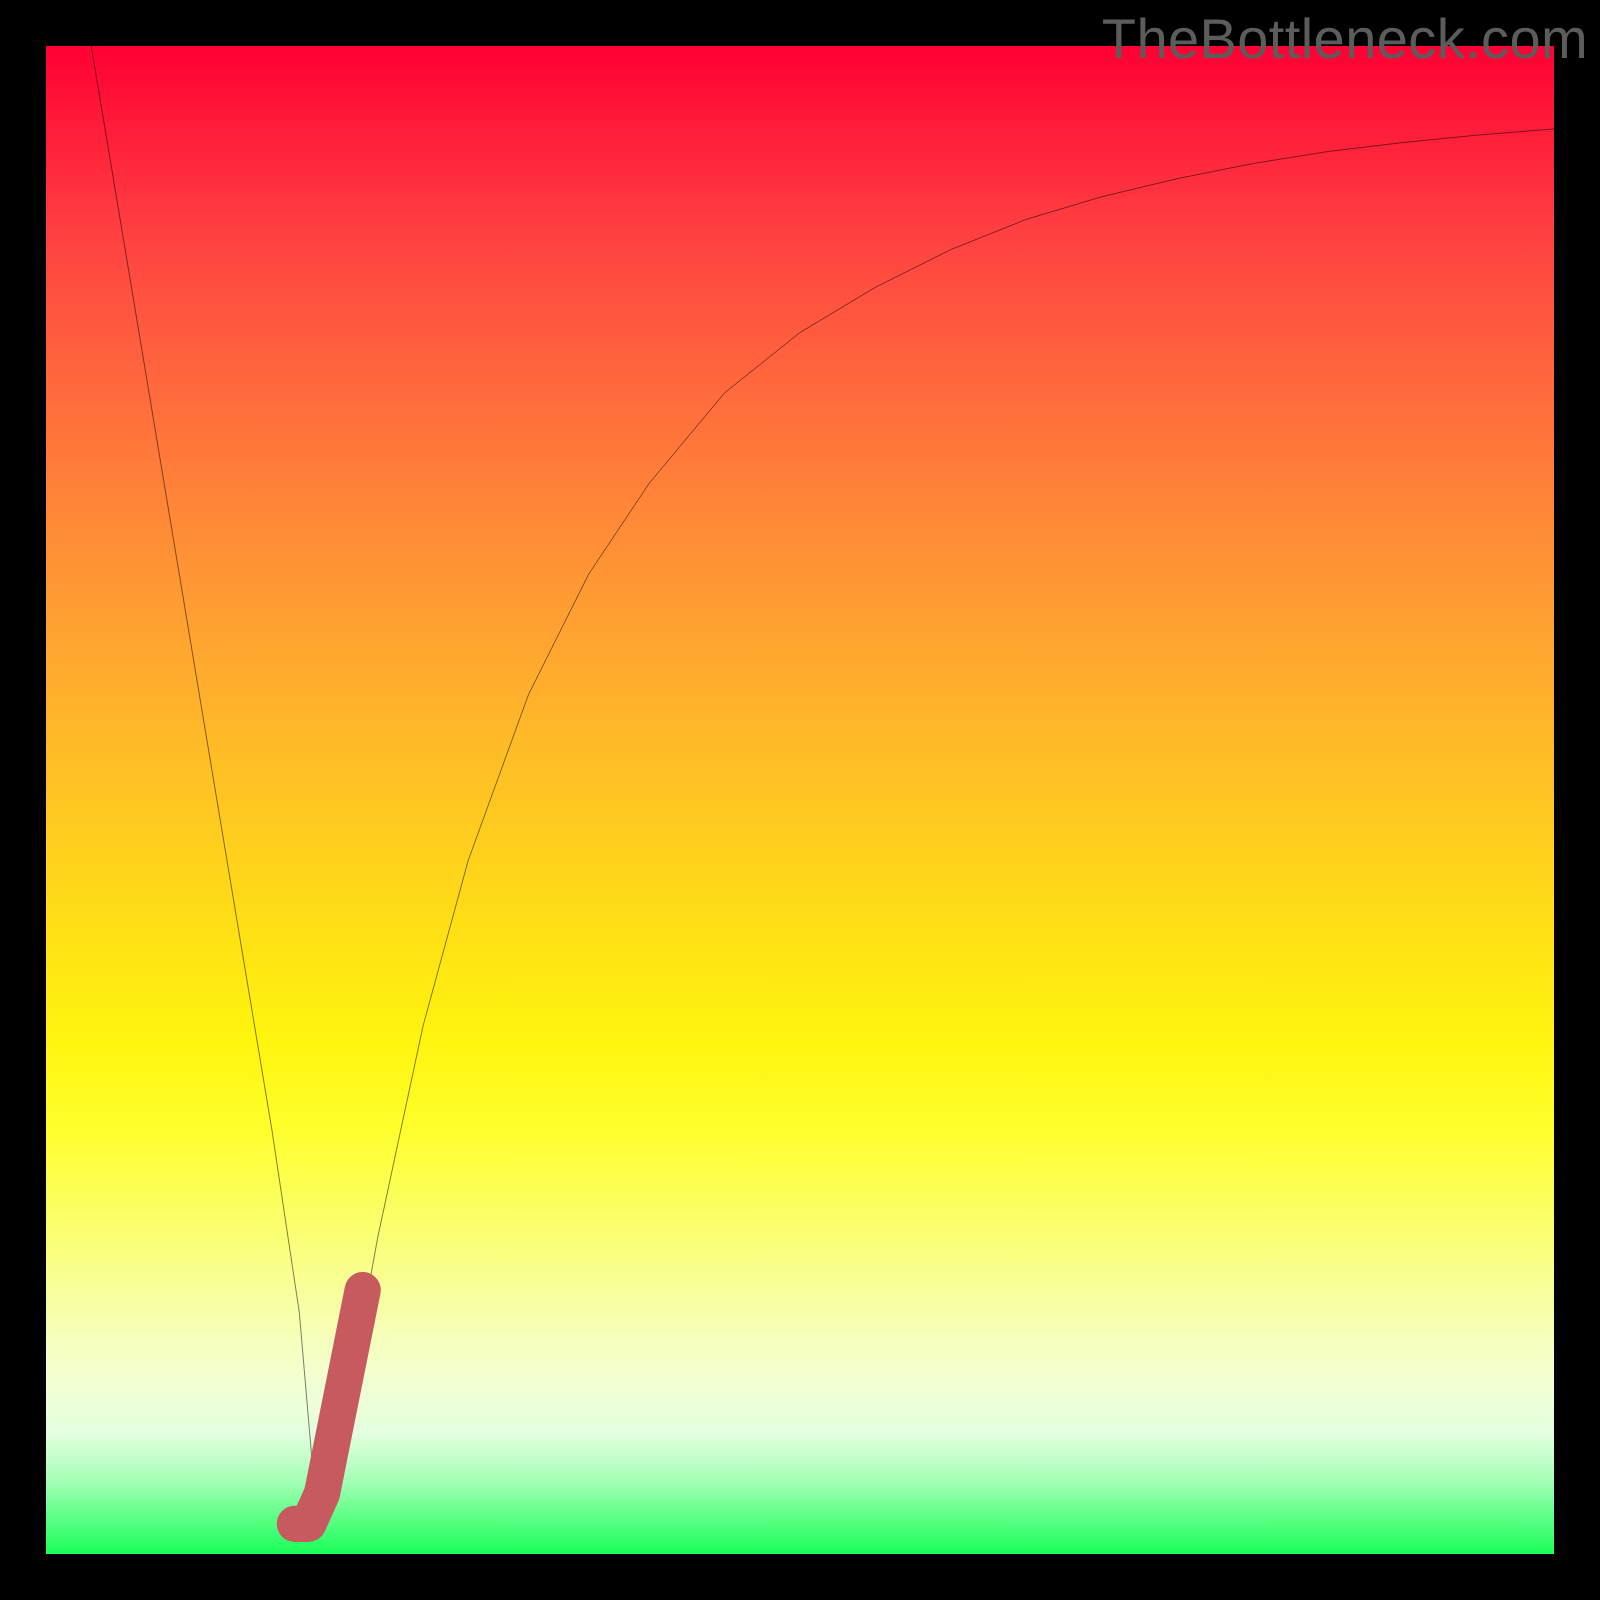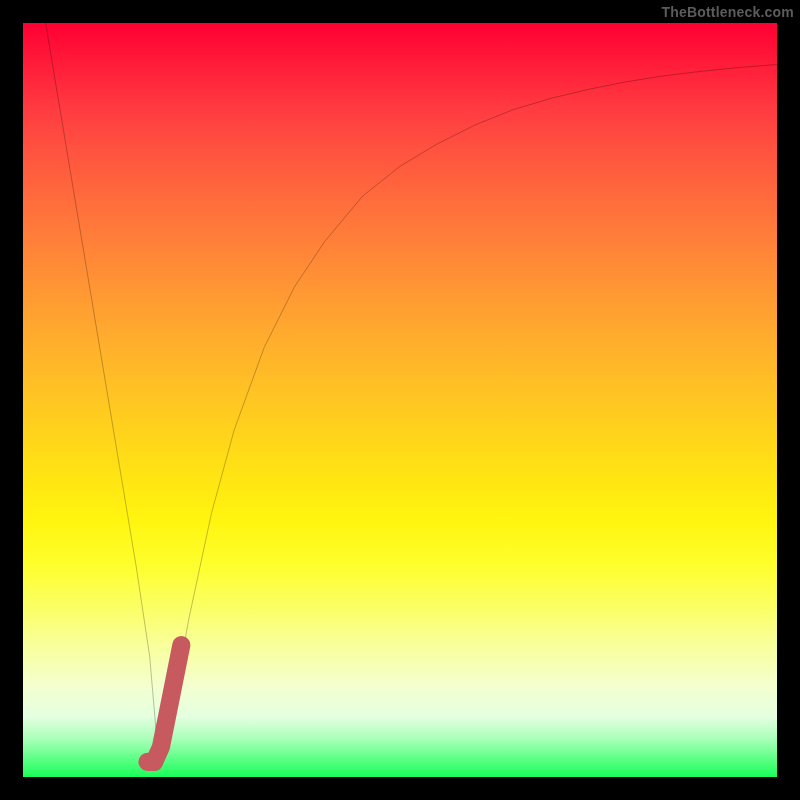--- a/index.html
+++ b/index.html
@@ -56,22 +56,22 @@
   }
   .curves {
     position: absolute;
     inset: 0;
   }
   .watermark {
     position: absolute;
     top: 4px;
     right: 6px;
     color: #5c5c5c;
-    font-size: 14px;
-    font-weight: 700;
+    font-size: 28px;
+    font-weight: 400;
     letter-spacing: 0.2px;
     user-select: none;
     pointer-events: none;
   }
 </style>
 </head>
 <body>
 
 <div class="frame">
   <div class="plot-area">

